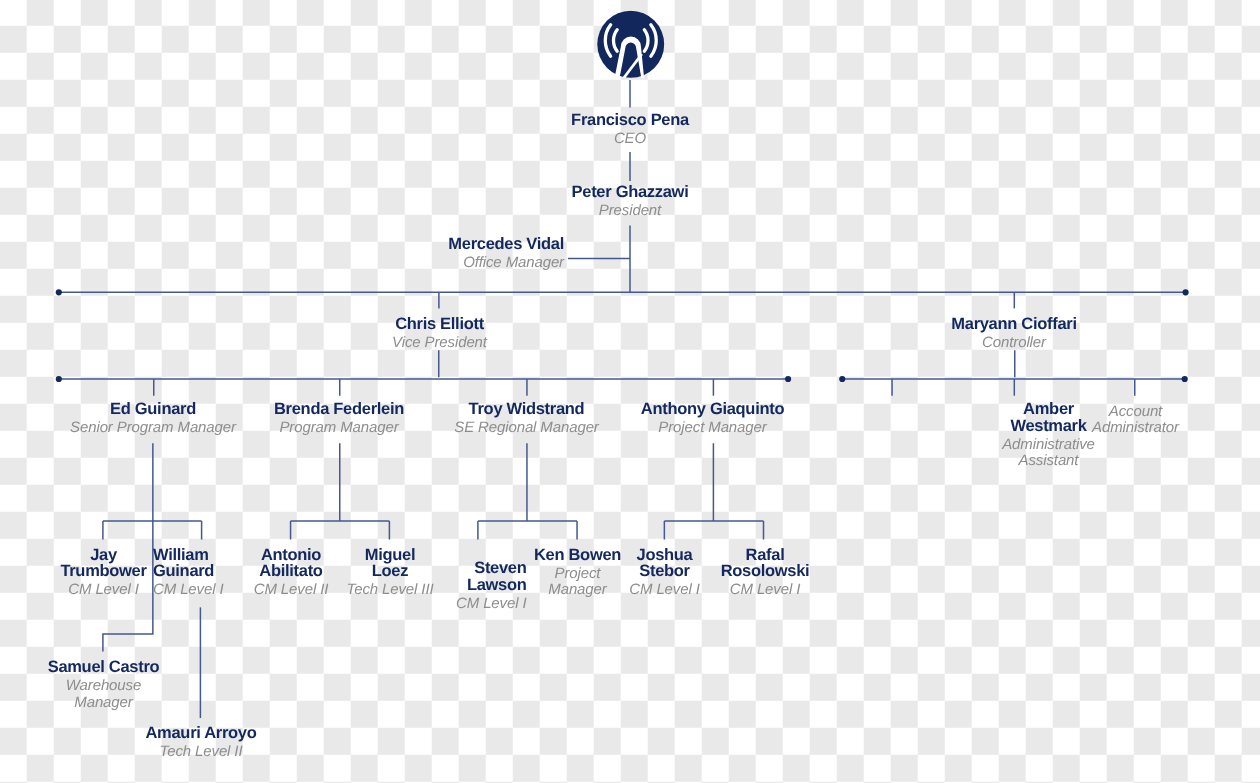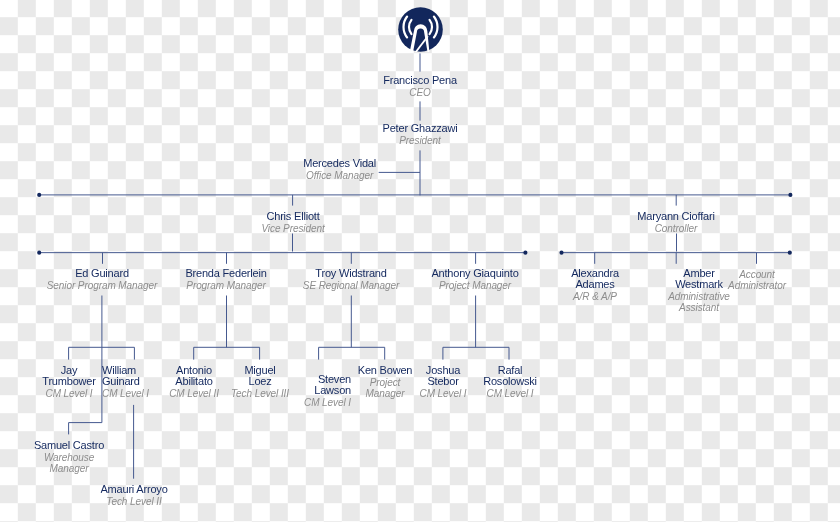--- a/index.html
+++ b/index.html
@@ -7,24 +7,24 @@
   body{width:840px;height:522px;overflow:hidden;
        font-family:"Liberation Sans",sans-serif;
        background-color:#ffffff;
        background-image:
          repeating-conic-gradient(#ffffff 0% 25%, #e9e9e9 0% 50%);
        background-size:36px 36px;
        background-position:-0.2px 17.2px;}
   #stage{position:relative;width:840px;height:522px;}
   svg.lines{position:absolute;left:0;top:0;width:840px;height:522px;}
   .node{position:absolute;will-change:transform;}
-  .nm{color:#13285e;font-weight:normal;font-size:11px;line-height:11.1px;letter-spacing:-0.2px;}
+  .nm{color:#13285e;font-weight:bold;font-size:11px;line-height:11.1px;letter-spacing:-0.2px;}
   .ti{color:#8d8d8d;font-style:italic;font-size:10px;line-height:11.1px;letter-spacing:-0.08px;margin-top:1.2px;}
   .ctr{transform:translateX(-50%);text-align:center;}
-  .rgt{transform:translateX(-100%);text-align:center;}
+  .rgt{transform:translateX(-100%);text-align:right;}
   .nm,.ti{white-space:pre-line;}
   .logo{position:absolute;left:398px;top:7px;width:45px;height:45px;}
 </style>
 </head>
 <body>
 
 <div id="stage">
 
   <svg class="lines" viewBox="0 0 840 522">
     <g stroke="#45598f" stroke-width="1" fill="none">
@@ -129,25 +129,20 @@
   <div class="node ctr" style="left:350.9px;top:268.4px;">
     <div class="nm">Troy Widstrand</div>
     <div class="ti">SE Regional Manager</div>
   </div>
 
   <div class="node ctr" style="left:475.4px;top:268.4px;">
     <div class="nm">Anthony Giaquinto</div>
     <div class="ti">Project Manager</div>
   </div>
 
-  <div class="node ctr" style="left:594.7px;top:268.4px;width:76px;margin-left:-38px;transform:none;text-align:center;">
-    <div class="nm">Alexandra
-Adames</div>
-    <div class="ti">A/R &amp; A/P</div>
-  </div>
 
   <div class="node ctr" style="left:699px;top:268.4px;width:78px;margin-left:-39px;transform:none;text-align:center;">
     <div class="nm">Amber
 Westmark</div>
     <div class="ti">Administrative
 Assistant</div>
   </div>
 
   <div class="node ctr" style="left:756.5px;top:268.4px;width:80px;margin-left:-40px;transform:none;text-align:center;">
     <div class="ti">Account

